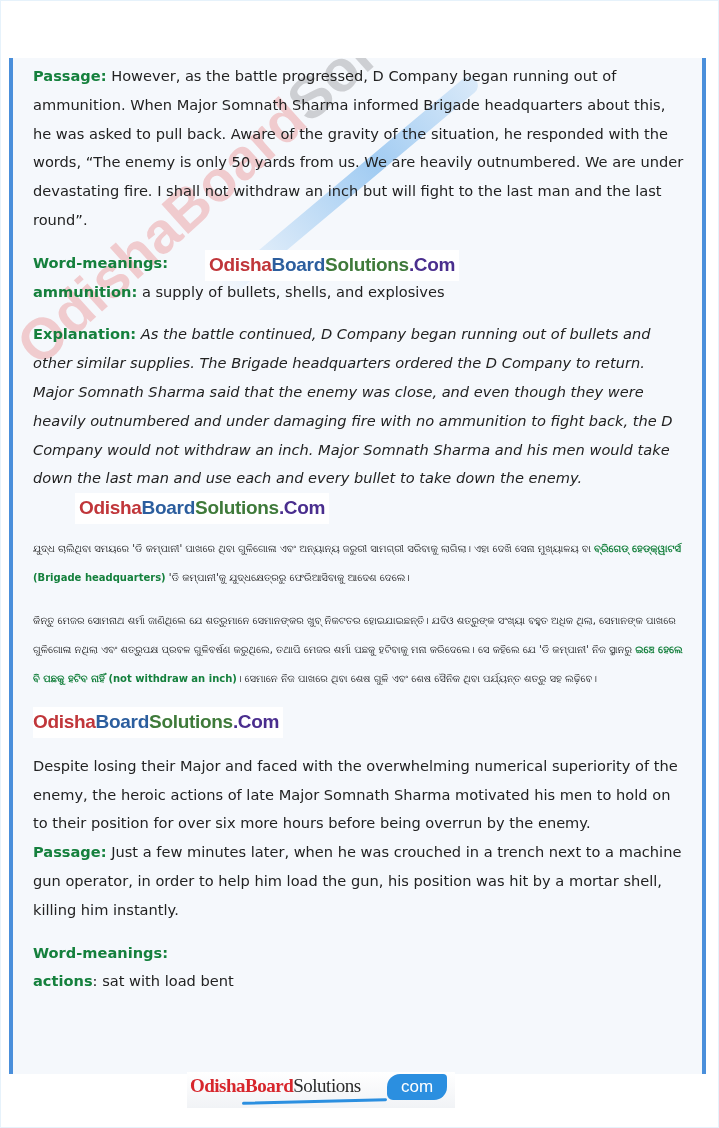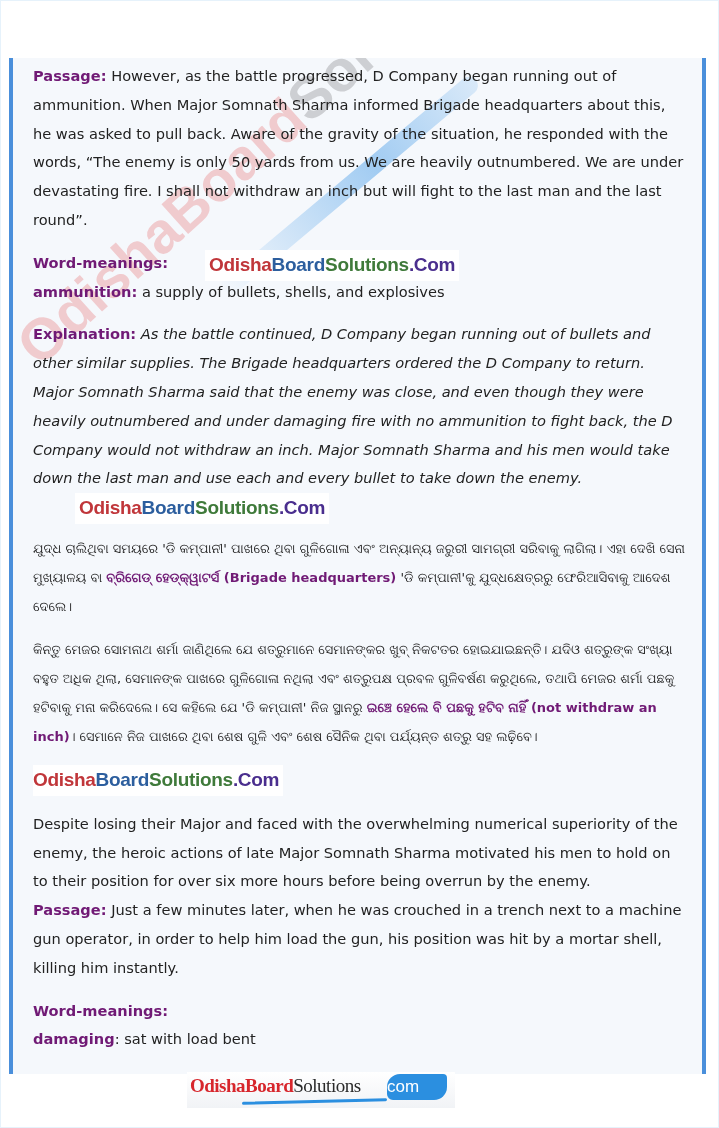--- a/index.html
+++ b/index.html
@@ -21,23 +21,23 @@
     box-sizing:border-box;
     overflow:hidden;
   }
   .content {
     position:absolute; left:20px; top:4px; right:14px;
     font-size:14.6px; line-height:28.8px;
   }
   .content p { margin:0; }
   .gap { height:14px; }
   .gap-sm { height:10px; }
-  b { font-weight:bold; color:#701a75; }
+  b { font-weight:bold; color:#15803d; }
   .italic { font-style:italic; }
-  .odia { font-size:13px; line-height:29px; }
+  .odia { font-size:10px; line-height:29px; }
 
   .wm-inline {
     display:inline-block;
     font-family:"Liberation Sans", sans-serif;
     font-weight:bold;
     font-size:19px;
     letter-spacing:-0.3px;
     background:#ffffff;
     padding:1px 4px;
   }
@@ -74,21 +74,21 @@
     position:absolute; left:3px; top:3px;
     font-family:Liberation Serif, serif;
     font-size:19px; font-weight:bold; letter-spacing:-0.5px;
   }
   .footer-logo .red { color:#d7262c; }
   .footer-logo .dark { color:#2a2a2a; font-weight:normal; }
   .footer-logo .com {
     position:absolute; left:200px; top:2px; width:60px; height:26px;
     background:#2b8fe0; border-radius:13px 4px 13px 6px;
     color:#fff; font-family:"Liberation Sans", sans-serif;
-    font-size:17px; line-height:26px; 
+    font-size:17px; line-height:26px; text-align:center;
   }
   .footer-logo .swoosh {
     position:absolute; left:55px; top:28px; width:145px; height:3px;
     background:#2b8fe0; border-radius:3px;
     transform:rotate(-1.5deg);
   }
 </style>
 </head>
 <body>
 
@@ -158,21 +158,21 @@
       <b>Passage:</b>
       <span>Just a few minutes later, when he was crouched in a trench next to a machine gun operator, in order to help him load the gun, his position was hit by a mortar shell, killing him instantly.</span>
     </p>
 
     <div class="gap"></div>
 
     <p>
       <b>Word-meanings:</b>
     </p>
     <p>
-      <b>damaging</b><span>: sat with load bent</span>
+      <b>actions</b><span>: sat with load bent</span>
     </p>
   </div>
 </div>
 
 <div class="footer-logo">
   <div class="txt">
     <span class="red">OdishaBoard</span><span class="dark">Solutions</span>
   </div>
   <div class="com">com</div>
   <div class="swoosh"></div>

